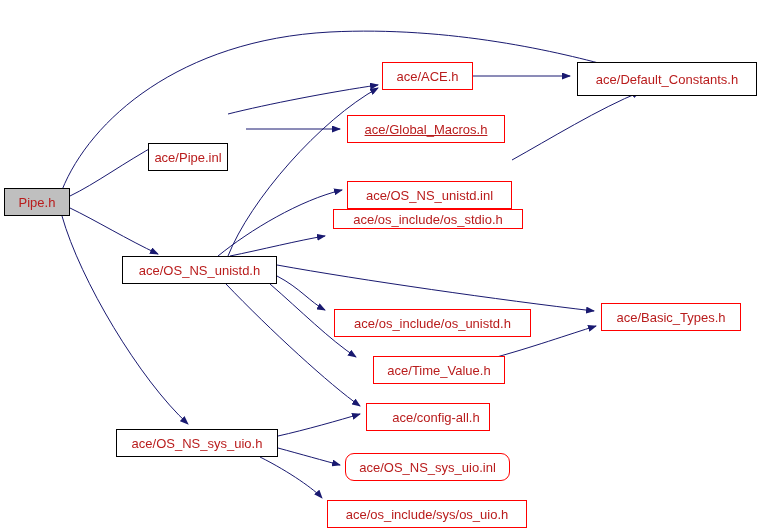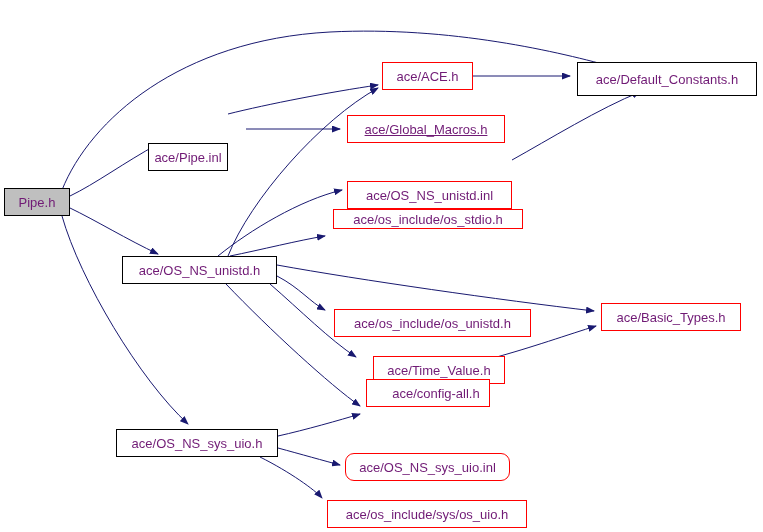--- a/index.html
+++ b/index.html
@@ -27,21 +27,21 @@
   }
   .node {
     position: absolute;
     box-sizing: border-box;
     display: flex;
     align-items: center;
     justify-content: center;
     background: #ffffff;
     border: 1px solid #000000;
     font-size: 13px;
-    color: #701a75;
+    color: #b91c1c;
     white-space: nowrap;
     line-height: 1;
   }
   .node.red {
     border-color: #ff0000;
   }
   .node.root {
     background: #bfbfbf;
     border-color: #000000;
   }
@@ -109,21 +109,21 @@
       </div>
       <div class="node red" style="left: 601px; top: 303px; width: 140px; height: 28px;">
         <span class="node-label">ace/Basic_Types.h</span>
       </div>
       <div class="node red" style="left: 334px; top: 309px; width: 197px; height: 28px;">
         <span class="node-label">ace/os_include/os_unistd.h</span>
       </div>
       <div class="node red" style="left: 373px; top: 356px; width: 132px; height: 28px;">
         <span class="node-label">ace/Time_Value.h</span>
       </div>
-      <div class="node red" style="left: 366px; top: 379px; width: 124px; height: 28px; padding-left: 16px;">
+      <div class="node red" style="left: 366px; top: 403px; width: 124px; height: 28px; padding-left: 16px;">
         <span class="node-label">ace/config-all.h</span>
       </div>
       <div class="node" style="left: 116px; top: 429px; width: 162px; height: 28px;">
         <span class="node-label">ace/OS_NS_sys_uio.h</span>
       </div>
       <div class="node red" style="left: 345px; top: 453px; width: 165px; height: 28px; border-radius: 9px;">
         <span class="node-label">ace/OS_NS_sys_uio.inl</span>
       </div>
       <div class="node red" style="left: 327px; top: 500px; width: 200px; height: 28px;">
         <span class="node-label">ace/os_include/sys/os_uio.h</span>

